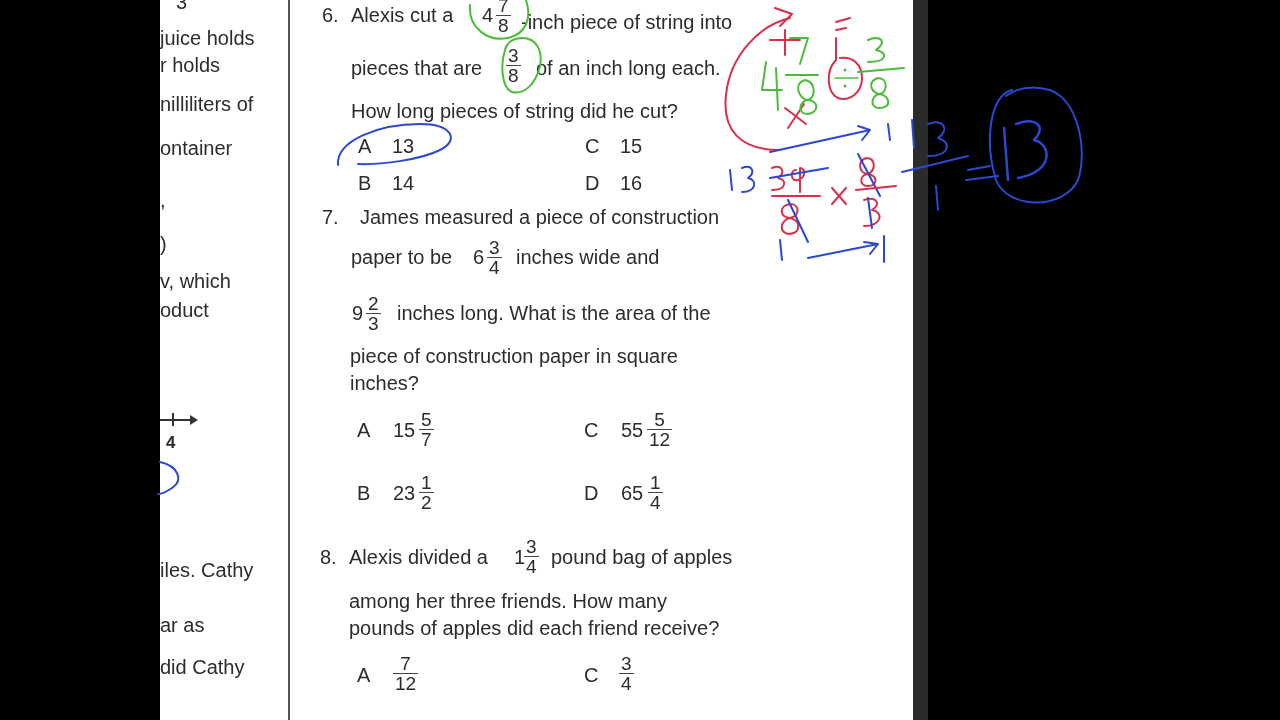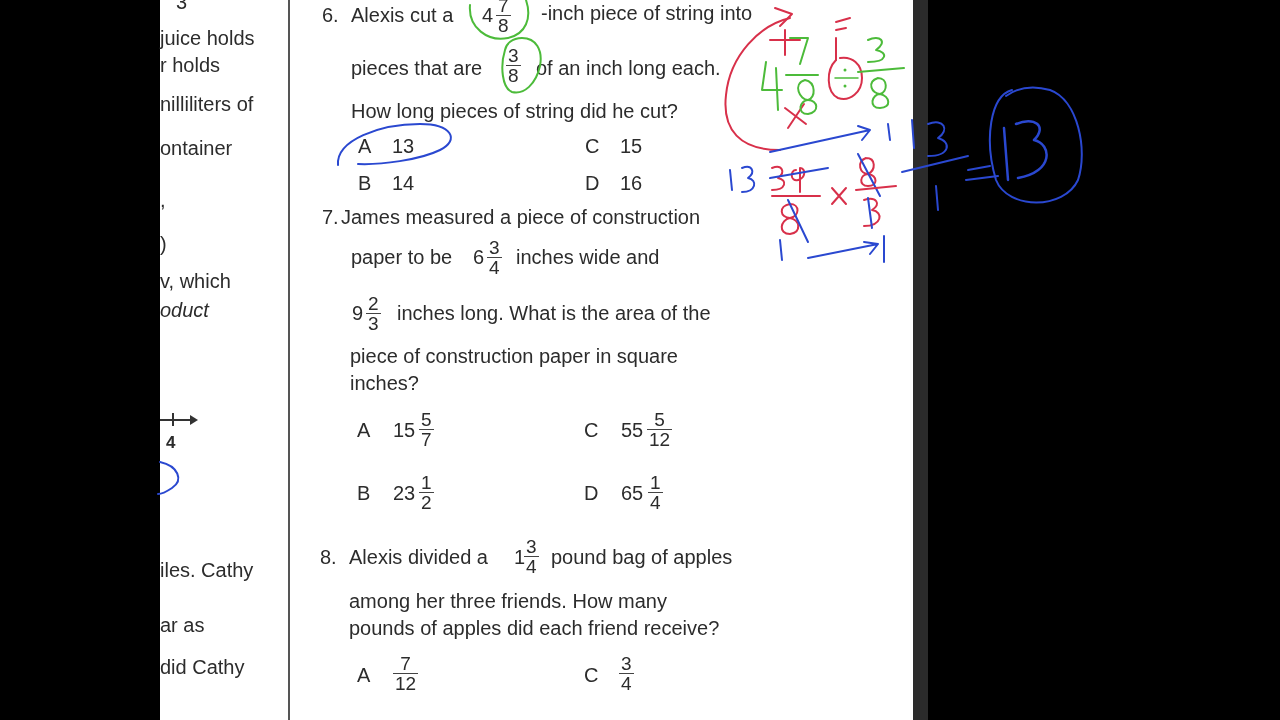--- a/index.html
+++ b/index.html
@@ -31,40 +31,40 @@
 
 <div>
   <span class="t" style="left:176px;top:-10px;">3</span>
   <span class="t" style="left:160px;top:26px;">juice holds</span>
   <span class="t" style="left:160px;top:53px;">r holds</span>
   <span class="t" style="left:160px;top:92px;">nilliliters of</span>
   <span class="t" style="left:160px;top:136px;">ontainer</span>
   <span class="t" style="left:160px;top:188px;">,</span>
   <span class="t" style="left:160px;top:232px;">)</span>
   <span class="t" style="left:160px;top:269px;">v, which</span>
-  <span class="t" style="left:160px;top:298px;font-style:italic;">oduct</span>
+  <span class="t" style="left:160px;top:298px;">oduct</span>
   <span class="t" style="left:160px;top:558px;">iles. Cathy</span>
   <span class="t" style="left:160px;top:613px;">ar as</span>
   <span class="t" style="left:160px;top:655px;text-align:right;">did Cathy</span>
 
   <div class="num-line"></div>
   <div class="num-line-tick"></div>
   <div class="num-line-arrow"></div>
   <span class="t" style="left:166px;top:431px;font-size:17px;font-weight:bold;">4</span>
 </div>
 
 <div>
   <span class="t" style="left:322px;top:3px;">6.</span>
   <span class="t" style="left:351px;top:3px;">Alexis cut a</span>
   <span class="t" style="left:482px;top:3px;">4</span>
   <span class="frac" style="left:496px;top:-4px;">
     <span class="num">7</span>
     <span class="den">8</span>
   </span>
-  <span class="t" style="left:521px;top:1px;margin-left:20px;">-inch piece of string into</span>
+  <span class="t" style="left:521px;top:10px;">-inch piece of string into</span>
 
   <span class="t" style="left:351px;top:56px;">pieces that are</span>
   <span class="frac" style="left:506px;top:46px;">
     <span class="num">3</span>
     <span class="den">8</span>
   </span>
   <span class="t" style="left:536px;top:56px;">of an inch long each.</span>
 
   <span class="t" style="left:351px;top:99px;">How long pieces of string did he cut?</span>
 
@@ -81,21 +81,21 @@
     <span class="t" style="left:620px;top:134px;">15</span>
   </div>
   <div>
     <span class="t" style="left:585px;top:171px;">D</span>
     <span class="t" style="left:620px;top:171px;text-align:center;">16</span>
   </div>
 </div>
 
 <div>
   <span class="t" style="left:322px;top:205px;">7.</span>
-  <span class="t" style="left:341px;top:205px;">James measured a piece of construction</span>
+  <span class="t" style="left:360px;top:205px;">James measured a piece of construction</span>
 
   <span class="t" style="left:351px;top:245px;">paper to be</span>
   <span class="t" style="left:473px;top:245px;">6</span>
   <span class="frac" style="left:487px;top:238px;">
     <span class="num">3</span>
     <span class="den">4</span>
   </span>
   <span class="t" style="left:516px;top:245px;">inches wide and</span>
 
   <span class="t" style="left:352px;top:301px;">9</span>

